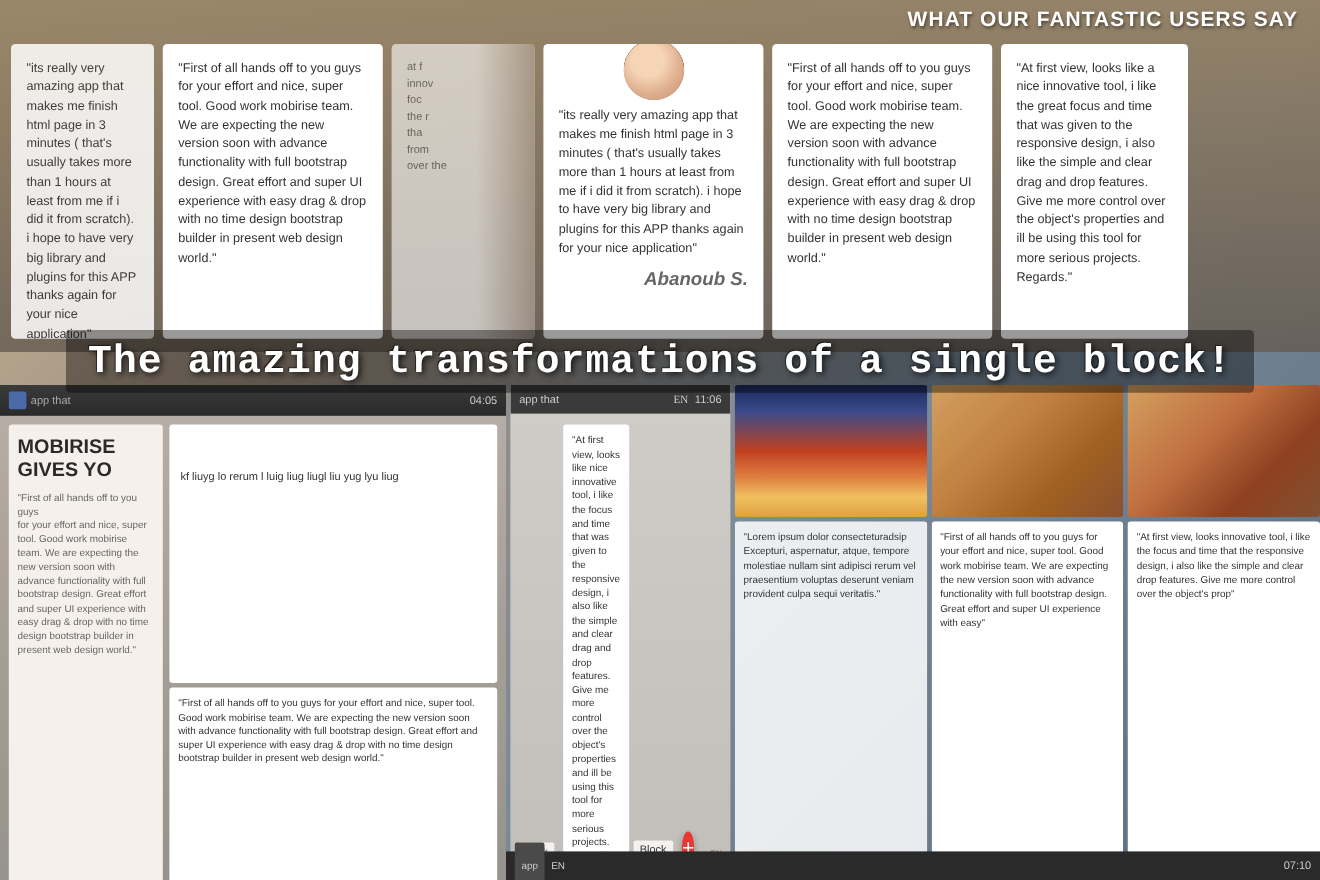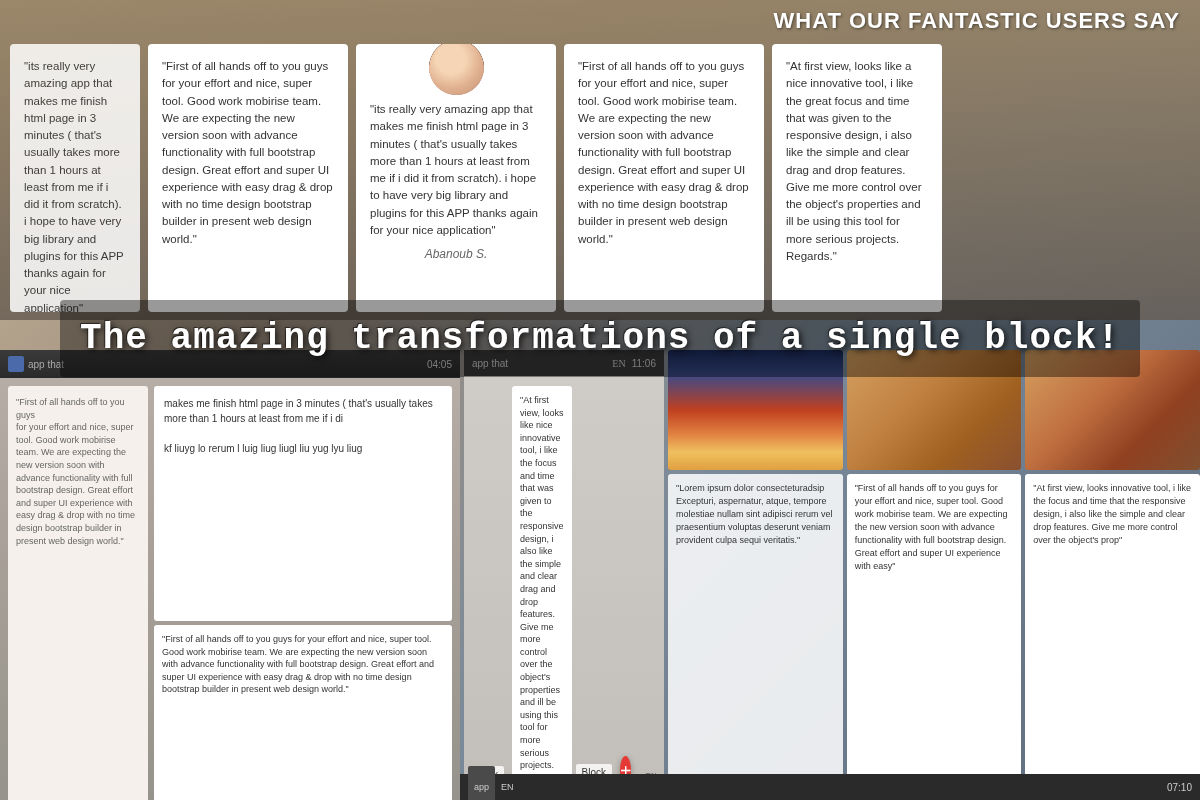--- a/index.html
+++ b/index.html
@@ -28,21 +28,21 @@
       height: 320px;
       background: linear-gradient(to bottom, rgba(150,130,100,0.9) 0%, rgba(100,90,80,0.8) 100%);
       display: flex;
       flex-direction: column;
     }
 
     .section-heading {
       text-align: right;
       padding: 8px 20px 4px;
       color: white;
-      font-size: 22px;
+      font-size: 19px;
       font-weight: bold;
       letter-spacing: 1px;
       font-family: Arial, sans-serif;
       text-shadow: 1px 1px 3px rgba(0,0,0,0.5);
     }
 
     .testimonials-row {
       display: flex;
       gap: 8px;
       padding: 6px 10px;
@@ -88,25 +88,26 @@
     .avatar-hair {
       position: absolute;
       top: 0; left: 0;
       width: 100%;
       height: 45%;
       background: #5a3520;
       border-radius: 50% 50% 0 0;
     }
 
     .reviewer-name {
-      text-align: center;
-      font-size: 12px;
+      text-align: right;
+      font-size: 17px;
       color: #666;
       font-style: italic;
       margin-top: 6px;
+      font-weight: bold;
     }
 
     .card-partial {
       position: relative;
     }
 
     .card-partial::after {
       content: '';
       position: absolute;
       top: 0; right: 0;
@@ -128,21 +129,21 @@
 
     .overlay-text h2 {
       font-family: 'Courier New', monospace;
       font-size: 36px;
       font-weight: bold;
       color: white;
       text-shadow: 2px 2px 6px rgba(0,0,0,0.8), -1px -1px 0 rgba(0,0,0,0.5);
       letter-spacing: 1px;
       background: rgba(0,0,0,0.4);
       display: inline-block;
-      padding: 18px 20px;
+      padding: 8px 20px;
       border-radius: 4px;
     }
 
     
     .bottom-section {
       position: absolute;
       top: 350px;
       left: 0;
       width: 100%;
       height: 514px;
@@ -427,20 +428,23 @@
   <div class="testimonials-row">
 
     <div class="testimonial-card" style="flex: 0 0 130px; opacity:0.85;">
       <p>"its really very amazing app that makes me finish html page in 3 minutes ( that's usually takes more than 1 hours at least from me if i did it from scratch). i hope to have very big library and plugins for this APP thanks again for your nice application"</p>
     </div>
 
     <div class="testimonial-card" style="flex: 0 0 200px;">
       <p>"First of all hands off to you guys for your effort and nice, super tool. Good work mobirise team. We are expecting the new version soon with advance functionality with full bootstrap design. Great effort and super UI experience with easy drag &amp; drop with no time design bootstrap builder in present web design world."</p>
     </div>
 
+    <div class="testimonial-card card-partial" style="flex: 0 0 130px; opacity:0.6;">
+      <p style="font-size:10px; color:#555;">at f<br>innov<br>foc<br>the r<br>tha<br>from<br>over the</p>
+    </div>
 
     <div class="testimonial-card has-avatar" style="flex: 0 0 200px;">
       <div class="avatar-img">
         <div class="avatar-hair"></div>
         <div class="avatar-face" style="position:absolute; top:0; left:0;"></div>
       </div>
       <p>"its really very amazing app that makes me finish html page in 3 minutes ( that's usually takes more than 1 hours at least from me if i did it from scratch). i hope to have very big library and plugins for this APP thanks again for your nice application"</p>
       <p class="reviewer-name">Abanoub S.</p>
     </div>
 
@@ -463,29 +467,29 @@
 
   <div class="editor-panel">
     <div class="editor-topbar">
       <div class="taskbar-icon"></div>
       <span class="taskbar-text">app that</span>
       <span class="taskbar-right">04:05</span>
     </div>
     <div class="editor-content">
 
       <div class="mobirise-panel">
+        <div class="mobirise-heading">MOBIRISE GIVES YO</div>
         <div class="mobirise-sub">
           "First of all hands off to you guys<br>
           for your effort and nice, super tool. Good work mobirise team. We are expecting the new version soon with advance functionality with full bootstrap design. Great effort and super UI experience with easy drag &amp; drop with no time design bootstrap builder in present web design world."
         </div>
       </div>
 
       <div style="flex:1; display:flex; flex-direction:column; gap:4px;">
         <div style="background:white; border-radius:3px; padding:10px; font-size:10px; font-family:Arial,sans-serif; color:#333; line-height:1.5; flex:1;">
-          <span>makes me finish html page in 3 minutes ( that's usually takes more than 1 hours at least from me if i di</span>
           <br><br>
           <span>kf liuyg lo rerum l luig  liug  liugl liu yug lyu liug</span>
         </div>
 
         <div class="small-testimonial">
           <p>"First of all hands off to you guys for your effort and nice, super tool. Good work mobirise team. We are expecting the new version soon with advance functionality with full bootstrap design. Great effort and super UI experience with easy drag &amp; drop with no time design bootstrap builder in present web design world."</p>
         </div>
       </div>
     </div>
   </div>

